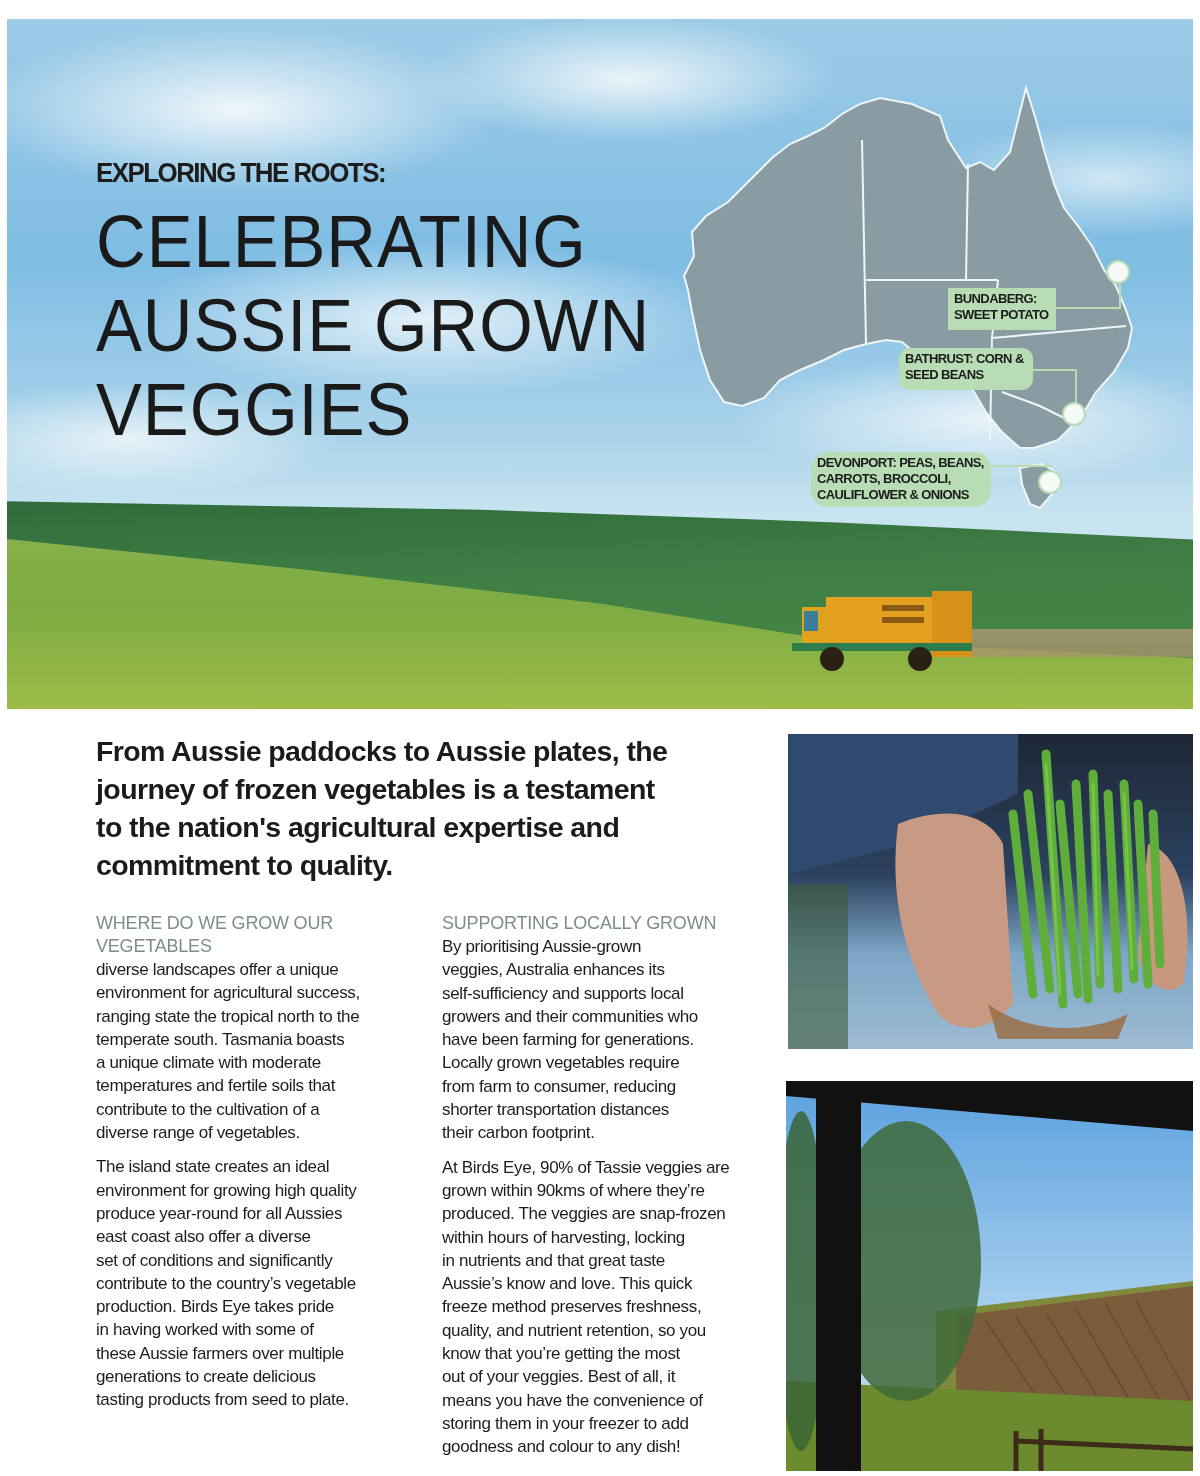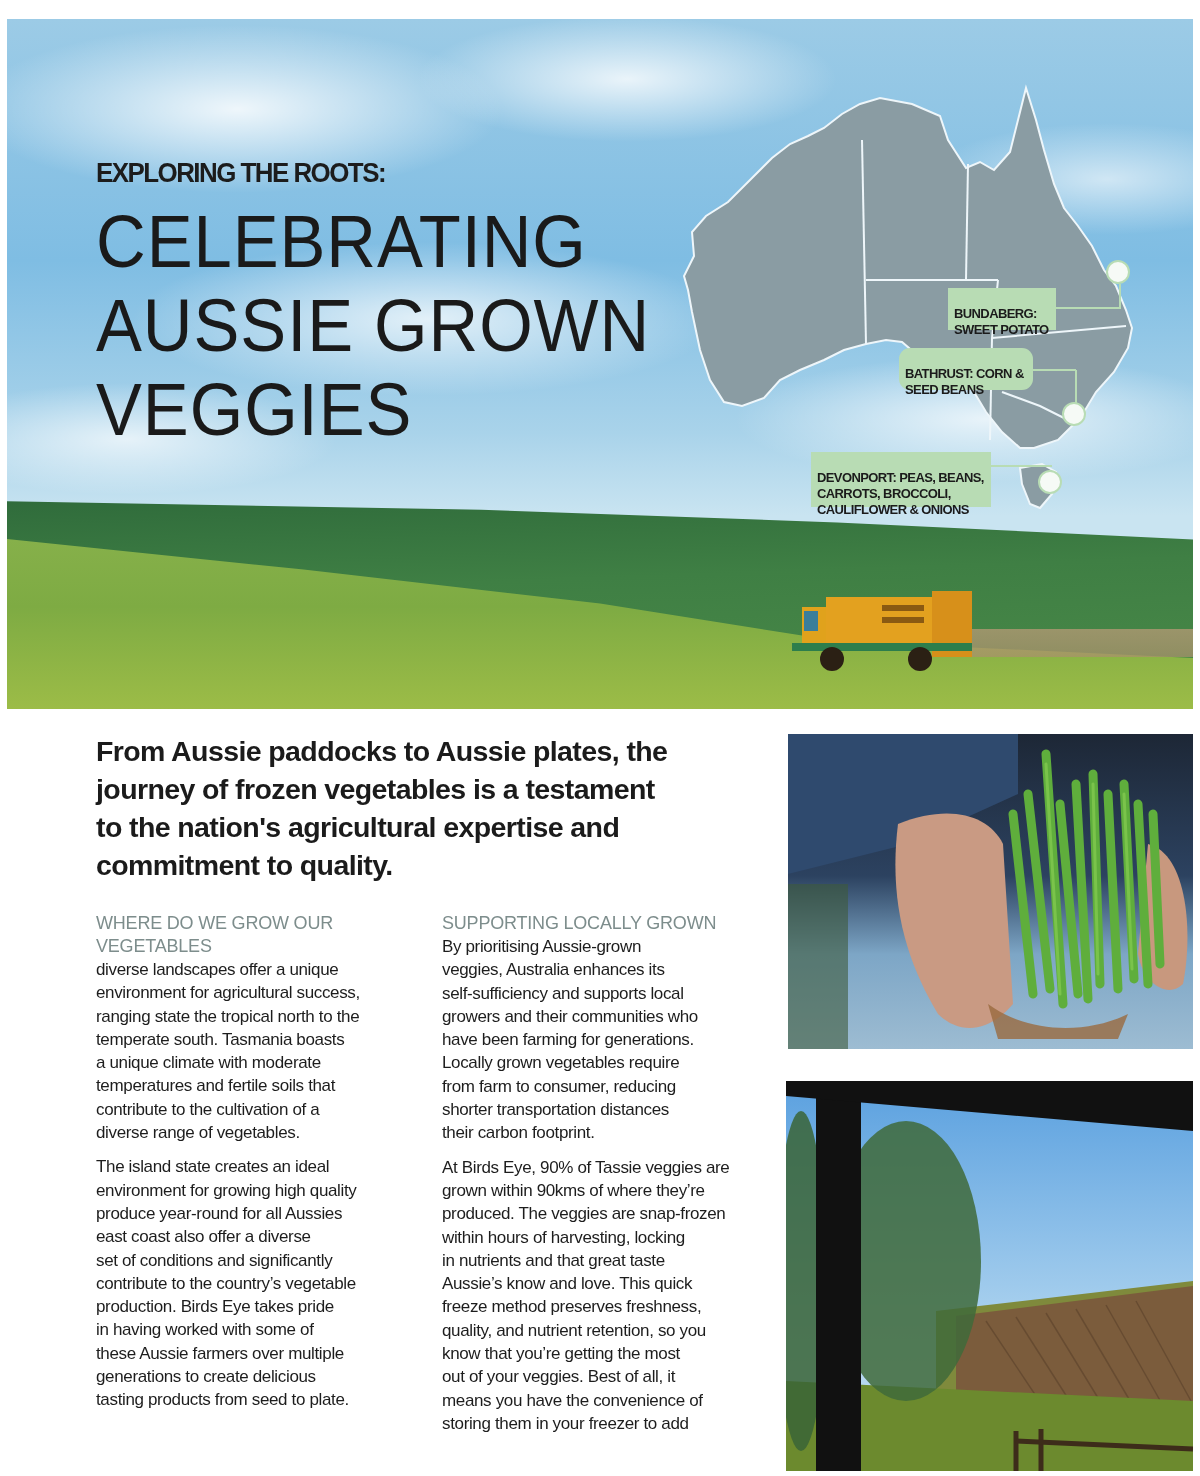--- a/index.html
+++ b/index.html
@@ -46,21 +46,21 @@
     font-family: "Liberation Sans", sans-serif; font-weight: 400; font-size: 74px; line-height: 84px;
     color: #1a1a1a; letter-spacing: 1px; transform: scaleX(0.93); transform-origin: left;
   }
   .headline div { white-space: nowrap; }
 
   
   .map-svg { position: absolute; left: 680px; top: 80px; width: 520px; height: 450px; }
   .map-label {
     position: absolute; background: #b8dcb4; color: #1b1b1b;
     font-family: "Liberation Sans", sans-serif; font-weight: 700; font-size: 13px; line-height: 16px;
-    letter-spacing: -0.6px; padding: 18px 6px;
+    letter-spacing: -0.6px; padding: 3px 6px;
   }
   .map-label div { white-space: nowrap; }
 
   
   .lead {
     position: absolute; left: 96px; top: 732px; width: 640px;
     font-family: "Liberation Sans", sans-serif; font-weight: 700; font-size: 28.5px; line-height: 38px;
     color: #1b1b1b; letter-spacing: -0.6px;
   }
   .lead div { white-space: nowrap; }
@@ -134,21 +134,21 @@
 </svg>
 
 <div class="map-label" style="left:948px;top:288px;height:42px;width:108px;">
   <div>BUNDABERG:</div>
   <div>SWEET POTATO</div>
 </div>
 <div class="map-label" style="left:899px;top:348px;height:42px;width:134px;border-radius:11px;">
   <div>BATHRUST: CORN &amp;</div>
   <div>SEED BEANS</div>
 </div>
-<div class="map-label" style="left:811px;top:452px;height:55px;width:180px;">
+<div class="map-label" style="left:811px;top:452px;height:55px;width:180px;border-radius:17px;">
   <div>DEVONPORT: PEAS, BEANS,</div>
   <div>CARROTS, BROCCOLI,</div>
   <div>CAULIFLOWER &amp; ONIONS</div>
 </div>
 
 <div class="lead">
   <div>From Aussie paddocks to Aussie plates, the</div>
   <div>journey of frozen vegetables is a testament</div>
   <div>to the nation's agricultural expertise and</div>
   <div>commitment to quality.</div>
@@ -205,20 +205,21 @@
     <span>produced. The veggies are snap-frozen</span>
     <span>within hours of harvesting, locking</span>
     <span>in nutrients and that great taste</span>
     <span>Aussie’s know and love. This quick</span>
     <span>freeze method preserves freshness,</span>
     <span>quality, and nutrient retention, so you</span>
     <span>know that you’re getting the most</span>
     <span>out of your veggies. Best of all, it</span>
     <span>means you have the convenience of</span>
     <span>storing them in your freezer to add</span>
+    <span>goodness and colour to any dish!</span>
   </p>
 </div>
 
 <div class="photo photo-beans">
   <svg width="405" height="315" viewBox="0 0 405 315">
     <defs>
       <linearGradient id="bgb" x1="0" y1="0" x2="0" y2="1">
         <stop offset="0" stop-color="#1d2736"></stop>
         <stop offset="0.45" stop-color="#2c4260"></stop>
         <stop offset="0.7" stop-color="#7da6c6"></stop>

